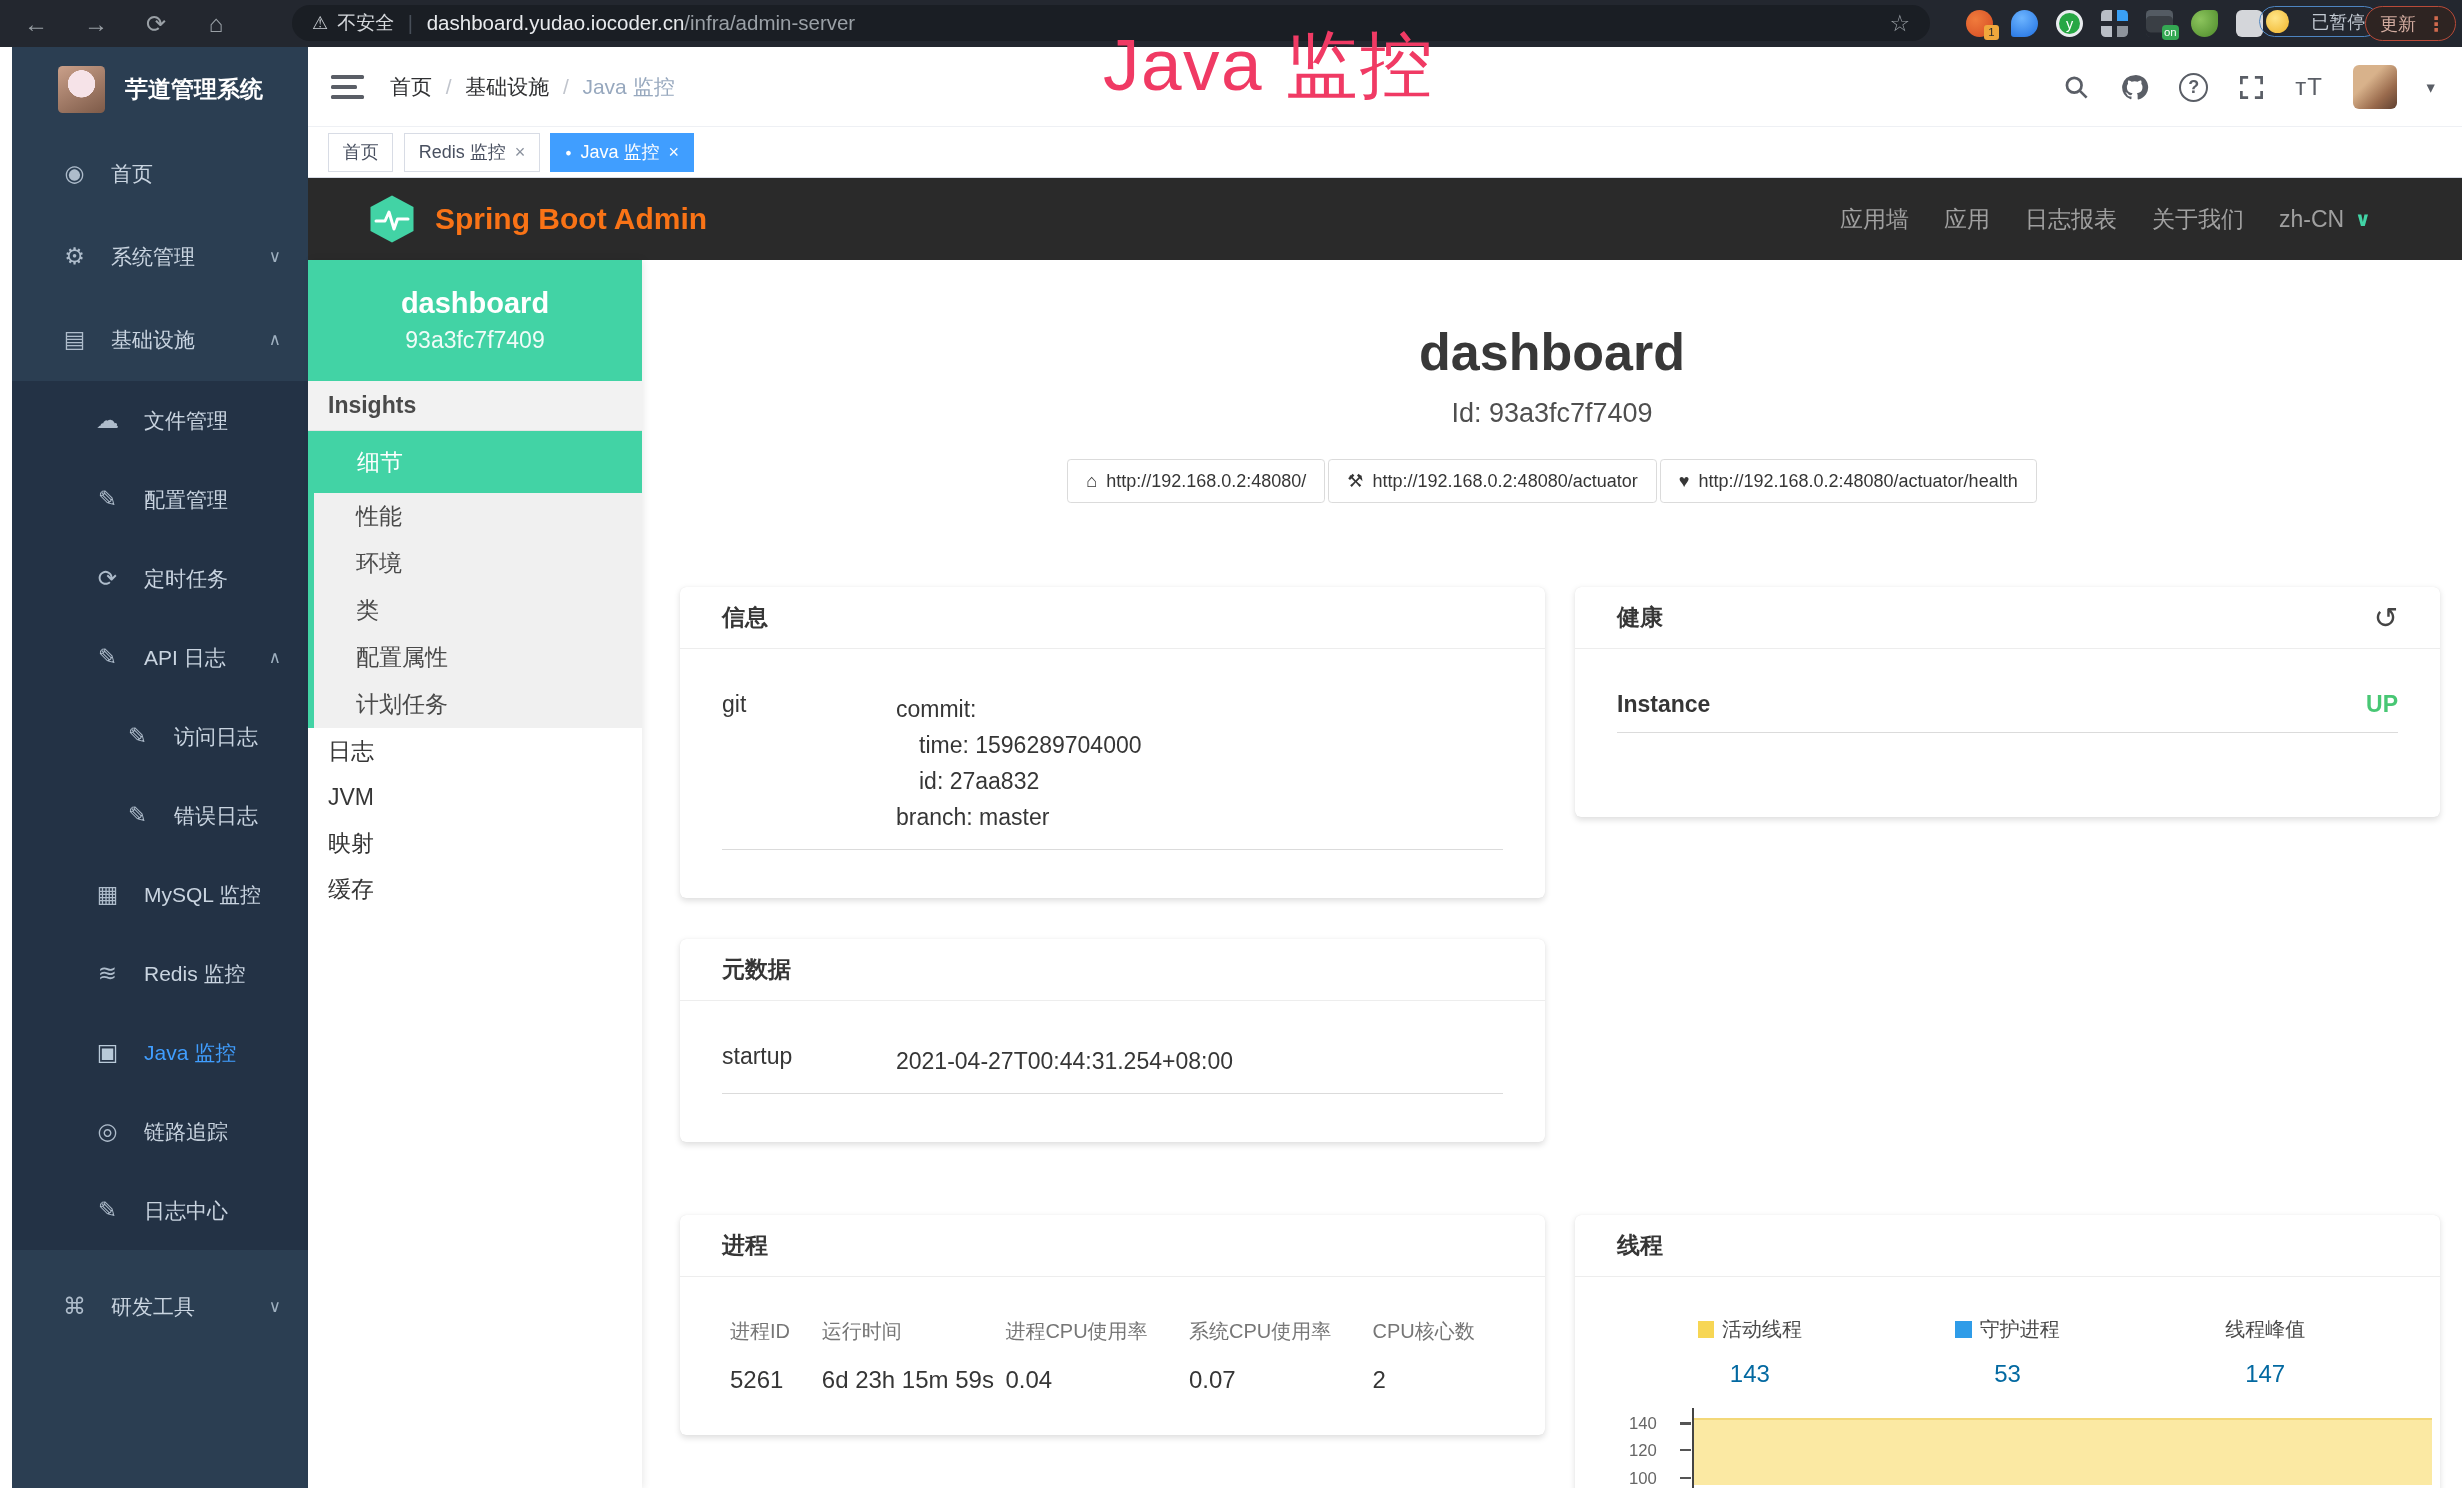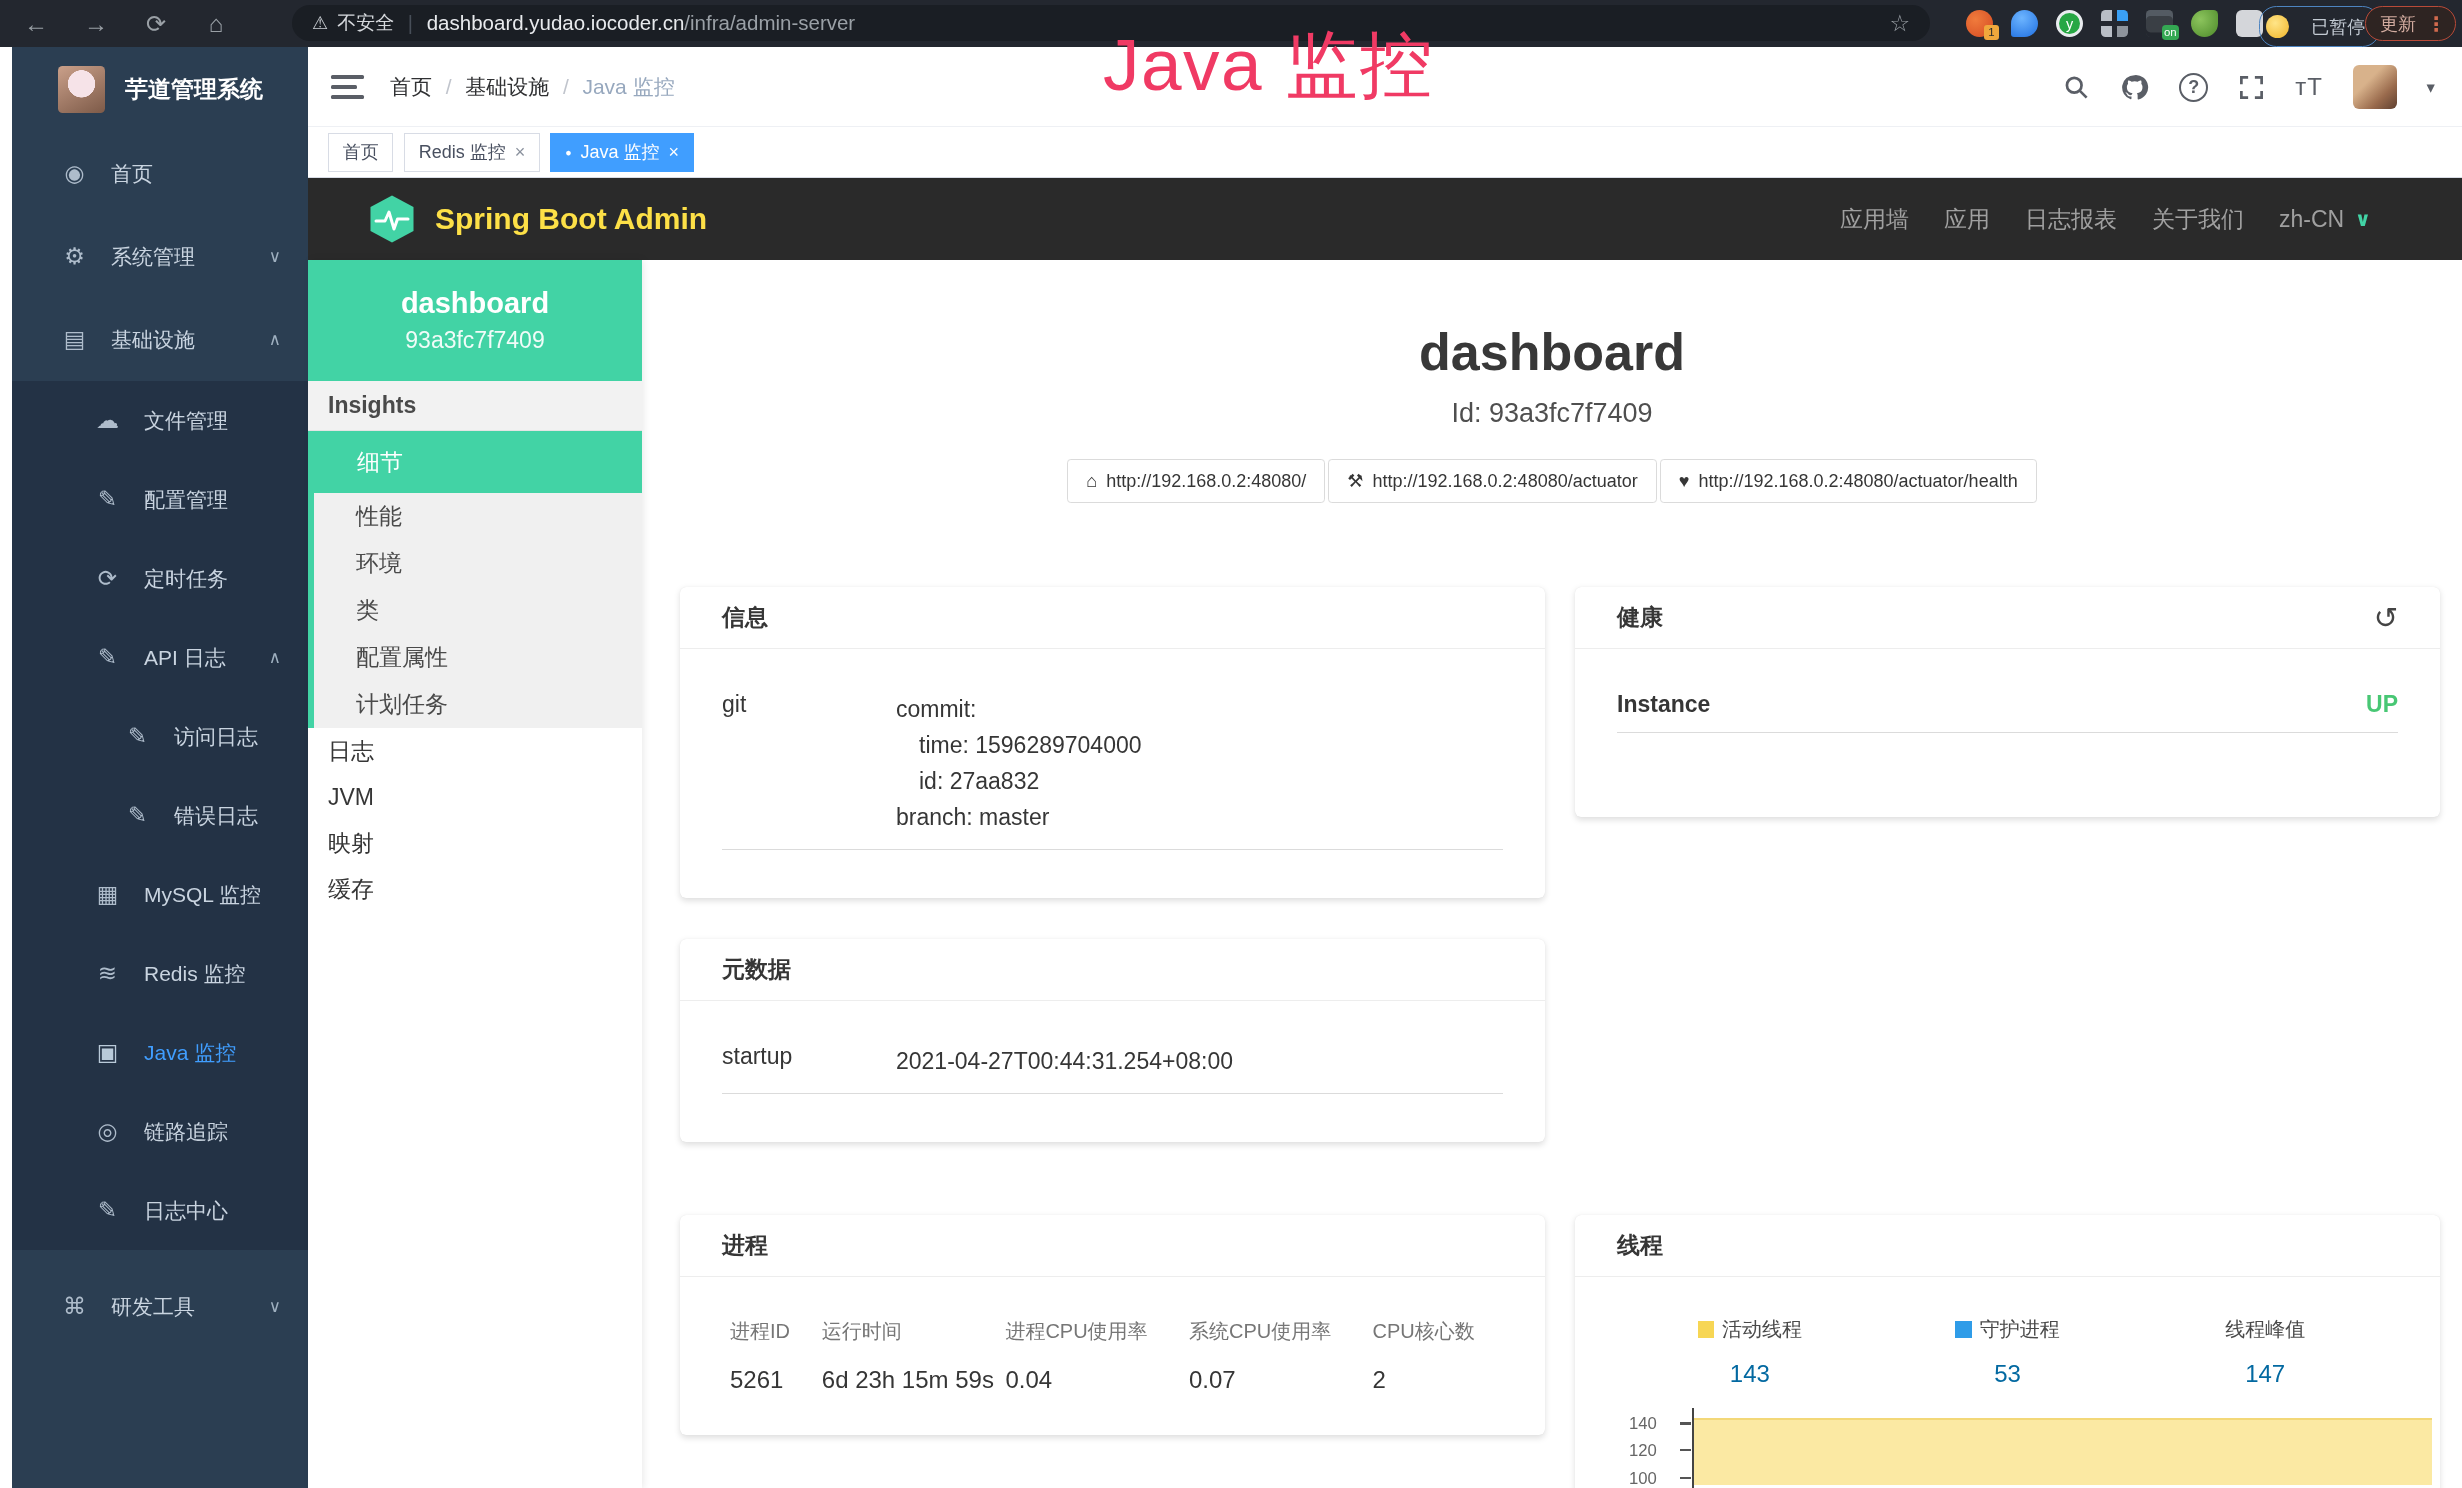--- a/index.html
+++ b/index.html
@@ -35,21 +35,21 @@
   .e-green{background:#27a744;border:3px solid #e9ecef;color:#fff;font-size:14.4px;display:flex;align-items:center;justify-content:center;}
   .e-grid{border-radius:4.6px;background:
     linear-gradient(#b9bec6,#b9bec6) 0 0/11.4px 11.4px no-repeat,
     linear-gradient(#3aa0f5,#3aa0f5) 100% 0/11.4px 11.4px no-repeat,
     linear-gradient(#b9bec6,#b9bec6) 0 100%/11.4px 11.4px no-repeat,
     linear-gradient(#8e949c,#8e949c) 100% 100%/11.4px 11.4px no-repeat;}
   .e-dark{border-radius:4.6px;background:linear-gradient(#3a3f45,#3a3f45);box-shadow:inset 0 -4.6px 0 #23272f, inset 0 6px 0 #545b63;}
   .e-dark .badge{background:#34a853;color:#fff;border-radius:3.8px;}
   .e-leaf{background:radial-gradient(circle at 35% 35%,#8cc45d,#4d8a2a);border-radius:50% 4.6px 50% 50%;}
   .e-puzzle{background:#e8eaed;border-radius:6px;opacity:.9;}
-  .paused-pill{position:absolute;right:82px;top:6px;height:41px;border:1.5px solid #4d84c0;border-radius:17.4px;display:flex;align-items:center;padding:0 13.7px 0 6px;gap:22px;}
+  .paused-pill{position:absolute;right:82px;top:6px;height:31px;border:1.5px solid #4d84c0;border-radius:17.4px;display:flex;align-items:center;padding:0 13.7px 0 6px;gap:22px;}
   .paused-pill .face{width:23px;height:23px;border-radius:50%;background:radial-gradient(circle at 40% 35%,#ffe588,#f0b429);}
   .paused-pill .p-lbl{color:#c3cad3;font-size:18px;}
   .update-pill{position:absolute;right:6px;top:6px;height:35px;border:1.5px solid #b94a38;border-radius:17.4px;background:#2e2422;display:flex;align-items:center;padding:0 9px 0 13.7px;gap:10px;}
   .update-pill .u-lbl{color:#d3aca0;font-size:18px;}
   .update-pill .kebab{color:#d06a4e;font-size:20px;font-weight:700;}
 
   
   .annotation{position:absolute;left:1103px;top:16.7px;z-index:99;color:var(--annotation-pink);font-size:73px;font-weight:500;letter-spacing:1.5px;pointer-events:none;}
 
   
@@ -93,21 +93,21 @@
   .tags-bar{height:51px;background:#fff;border-bottom:0.8px solid #d8dce5;box-shadow:0 0.8px 2.3px rgba(0,0,0,.08);display:flex;align-items:center;gap:10.6px;padding-left:20px;flex-shrink:0;position:relative;z-index:3;}
   .tag{height:39px;display:flex;align-items:center;gap:9px;border:0.8px solid #d8dce5;background:#fff;color:#495060;font-size:18px;padding:0 13.7px;cursor:pointer;}
   .tag .x{font-size:18px;color:#8a919d;}
   .tag.active{background:var(--tab-blue);border-color:var(--tab-blue);color:#fff;}
   .tag.active .x{color:#fff;}
   .tag .dot{font-size:10.6px;color:#fff;}
 
   
   .sba-header{height:82px;background:#2a2a2a;display:flex;align-items:center;flex-shrink:0;position:relative;}
   .sba-brand{display:flex;align-items:center;gap:18px;padding-left:59px;}
-  .sba-brand .b-txt{color:#fde047;font-size:30px;font-weight:700;}
+  .sba-brand .b-txt{color:#f97316;font-size:30px;font-weight:700;}
   .sba-nav{position:absolute;right:91px;display:flex;align-items:center;gap:35px;font-size:23px;color:#a0a0a0;}
   .sba-nav .n{cursor:pointer;}
   .sba-nav .loc{display:flex;align-items:center;gap:10.6px;}
   .sba-nav .loc .g-caret{color:var(--accent-green);font-size:20px;font-weight:700;}
 
   
   .sba-body{flex:1;display:flex;min-height:0;}
   .sba-side{width:334px;flex-shrink:0;background:#fff;box-shadow:2.3px 0 7.6px rgba(0,0,0,.09);z-index:2;}
   .inst-head{height:121px;background:var(--accent-green);color:#fff;display:flex;flex-direction:column;align-items:center;justify-content:center;gap:7.6px;cursor:pointer;}
   .inst-head .nm{font-size:29px;font-weight:700;}

